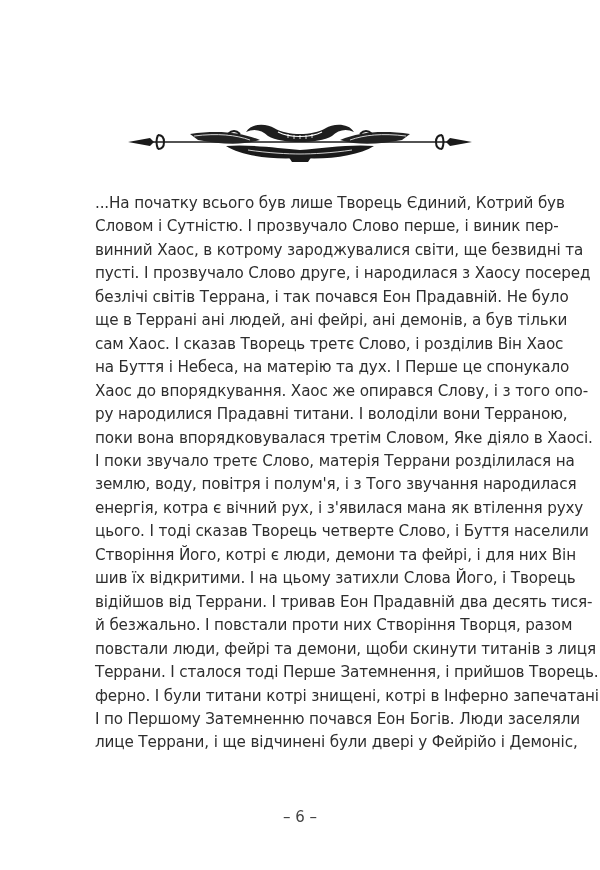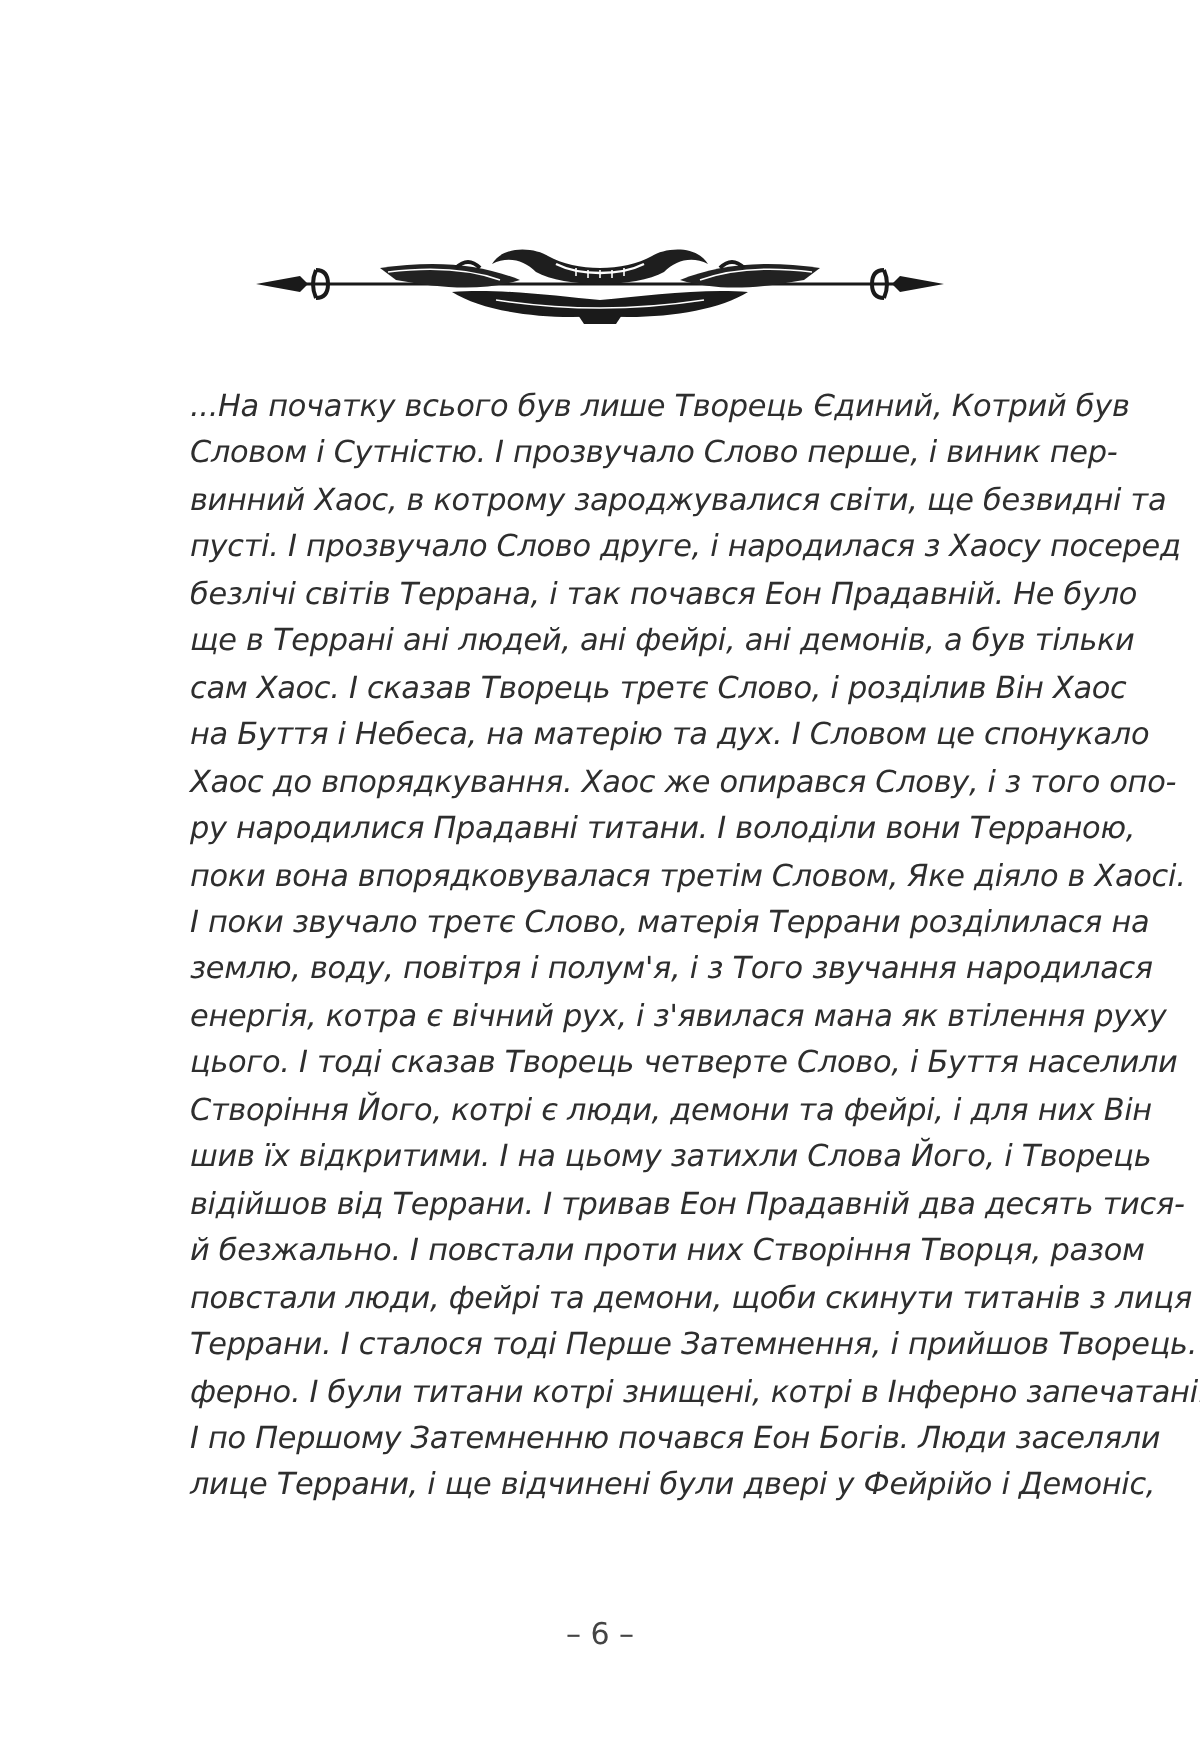--- a/index.html
+++ b/index.html
@@ -36,21 +36,20 @@
       font-size: 15.2px;
       letter-spacing: -0.15px;
     }
     .line {
       display: block;
       height: 23.46px;
       line-height: 23.46px;
       white-space: nowrap;
       text-align: justify;
       text-align-last: justify;
-      font-style: italic;
     }
     .page-number {
       position: absolute;
       left: 0;
       width: 600px;
       top: 808px;
       text-align: center;
       font-size: 15px;
       color: #444;
     }
@@ -92,21 +91,21 @@
   </svg>
 
   <div class="text-block">
     <span class="line">...На початку всього був лише Творець Єдиний, Котрий був</span>
     <span class="line">Словом і Сутністю. І прозвучало Слово перше, і виник пер-</span>
     <span class="line">винний Хаос, в котрому зароджувалися світи, ще безвидні та</span>
     <span class="line">пусті. І прозвучало Слово друге, і народилася з Хаосу посеред</span>
     <span class="line">безлічі світів Террана, і так почався Еон Прадавній. Не було</span>
     <span class="line">ще в Террані ані людей, ані фейрі, ані демонів, а був тільки</span>
     <span class="line">сам Хаос. І сказав Творець третє Слово, і розділив Він Хаос</span>
-    <span class="line">на Буття і Небеса, на матерію та дух. І Словом це спонукало</span>
+    <span class="line">на Буття і Небеса, на матерію та дух. І Перше це спонукало</span>
     <span class="line">Хаос до впорядкування. Хаос же опирався Слову, і з того опо-</span>
     <span class="line">ру народилися Прадавні титани. І володіли вони Терраною,</span>
     <span class="line">поки вона впорядковувалася третім Словом, Яке діяло в Хаосі.</span>
     <span class="line">І поки звучало третє Слово, матерія Террани розділилася на</span>
     <span class="line">землю, воду, повітря і полум'я, і з Того звучання народилася</span>
     <span class="line">енергія, котра є вічний рух, і з'явилася мана як втілення руху</span>
     <span class="line">цього. І тоді сказав Творець четверте Слово, і Буття населили</span>
     <span class="line">Створіння Його, котрі є люди, демони та фейрі, і для них Він</span>
     <span class="line">шив їх відкритими. І на цьому затихли Слова Його, і Творець</span>
     <span class="line">відійшов від Террани. І тривав Еон Прадавній два десять тися-</span>

